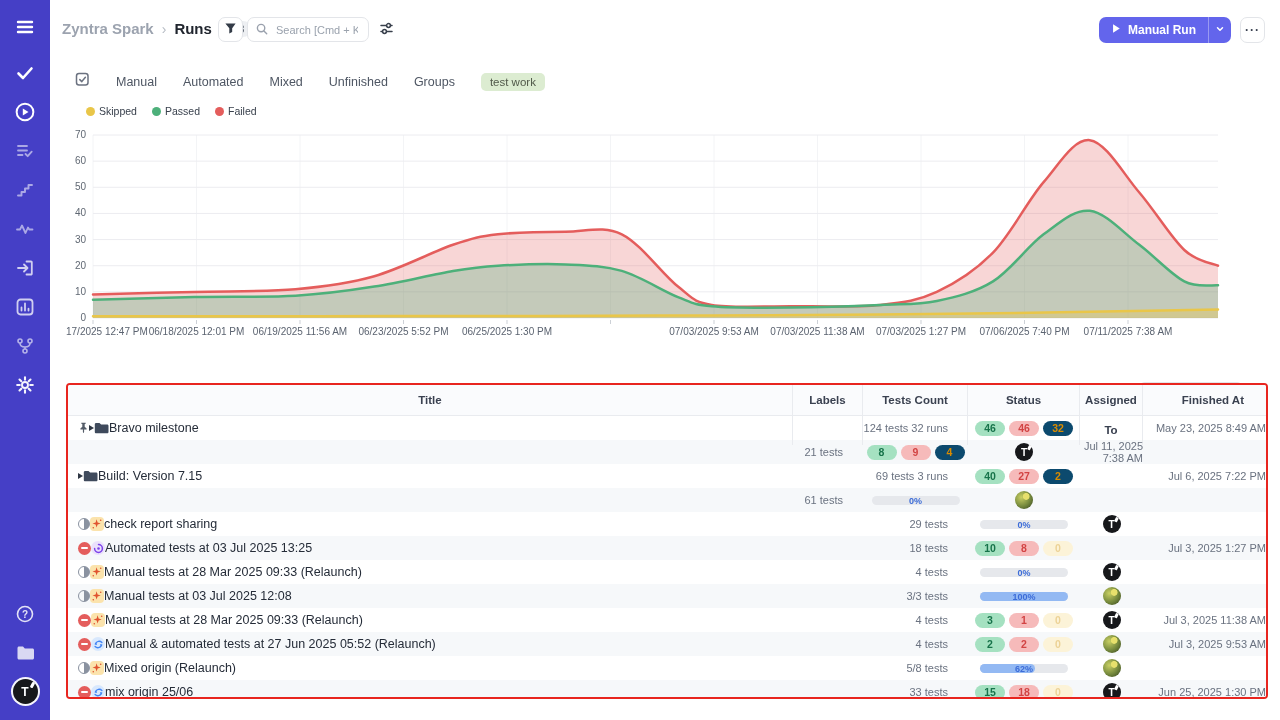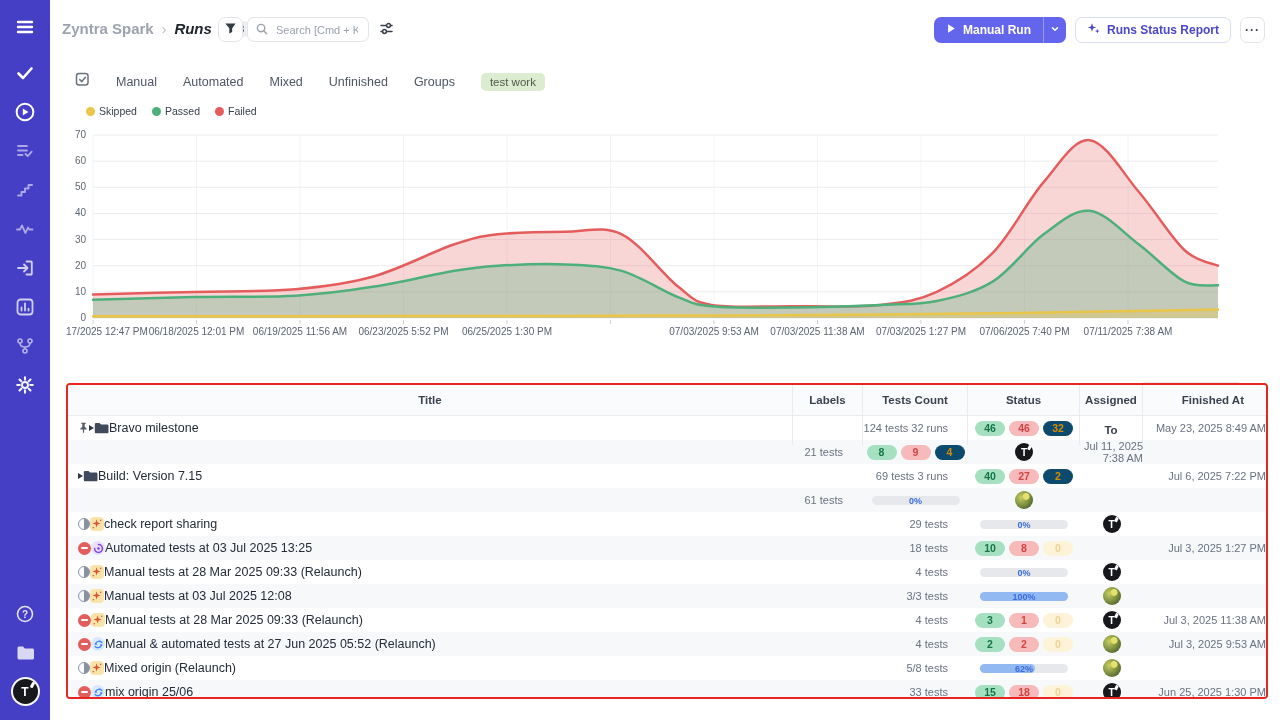--- a/index.html
+++ b/index.html
@@ -14,21 +14,21 @@
 .sb-btn.menu { margin-bottom:20px; }
 .sb-spacer { flex:1; }
 .sb-avatar { width:25px; height:25px; border-radius:50%; background:#17181b; box-shadow:0 0 0 2px rgba(255,255,255,.95);
              color:#fff; font-weight:700; font-size:12px; display:flex; align-items:center; justify-content:center; position:relative; margin-bottom:4px; }
 .sb-avatar::after { content:""; position:absolute; top:3px; right:4px; width:3px; height:6px; background:#fff; transform:rotate(28deg); border-radius:1px; }
 
 
 .breadcrumb { position:absolute; left:62px; top:20px; display:flex; align-items:center; gap:8px; font-size:15px; }
 .bc-project { color:#9ca3af; font-weight:600; }
 .bc-sep { color:#b6bcc4; font-size:14px; }
-.bc-page { color:#20252e; font-weight:700;font-style:italic; }
+.bc-page { color:#20252e; font-weight:700; }
 .bc-count { background:#edeff2; color:#5d6571; font-size:10.5px; font-weight:600; padding:2px 7px; border-radius:9px; }
 .funnel-btn { position:absolute; left:218px; top:17px; width:25px; height:25px; border:1px solid #e3e5e9; border-radius:7px;
               background:#fff; display:flex; align-items:center; justify-content:center; }
 .search-box { position:absolute; left:247px; top:17px; width:122px; height:25px; border:1px solid #e3e5e9; border-radius:7px;
               display:flex; align-items:center; gap:6px; padding:0 8px; background:#fff; }
 .search-box input { border:none; outline:none; width:100%; font-size:11px; color:#6a7280; font-family:inherit; background:transparent; }
 .search-box input::placeholder { color:#9aa2ad; }
 .adjust-btn { position:absolute; left:379px; top:21px; width:16px; height:16px; }
 .topbar-right { position:absolute; right:15px; top:17px; display:flex; gap:9px; align-items:center;justify-content:space-between; }
 .btn-run { display:flex; height:26px; border-radius:7px; overflow:hidden; background:#6365ec; color:#fff;
@@ -226,29 +226,20 @@
             <path d="M2.5 1.5l8 5-8 5z" fill="#fff"></path>
           </svg></span>
       <span>Manual Run</span>
     </span>
     <span class="btn-run-caret">
       <span><svg width="10" height="10" viewBox="0 0 12 12">
             <path d="M3 4.5l3 3 3-3" stroke="#fff" stroke-width="1.8" fill="none" stroke-linecap="round" stroke-linejoin="round"></path>
           </svg></span>
     </span>
   </div>
-  <button class="btn-report">
-    <span>
-      <svg width="13" height="13" viewBox="0 0 13 13">
-          <path d="M5 1.2l1.1 3.2 3.2 1.1-3.2 1.1L5 9.8 3.9 6.6.7 5.5l3.2-1.1z" fill="#4a47c9"></path>
-          <path d="M10.3 6.8l.6 1.7 1.7.6-1.7.6-.6 1.7-.6-1.7-1.7-.6 1.7-.6z" fill="#4a47c9"></path>
-        </svg>
-    </span>
-    <span>Runs Status Report</span>
-  </button>
   <div class="btn-more">···</div>
 </div>
 
 <div class="tabs">
   <span>
     <svg width="15" height="15" viewBox="0 0 15 15">
         <rect x="1.5" y="1.5" width="11.5" height="11.5" rx="2.5" stroke="#6b7280" stroke-width="1.5" fill="none"></rect>
         <path d="M4.8 7.6l2 2 3.6-4.3" stroke="#6b7280" stroke-width="1.5" fill="none" stroke-linecap="round" stroke-linejoin="round"></path>
       </svg>
   </span>

